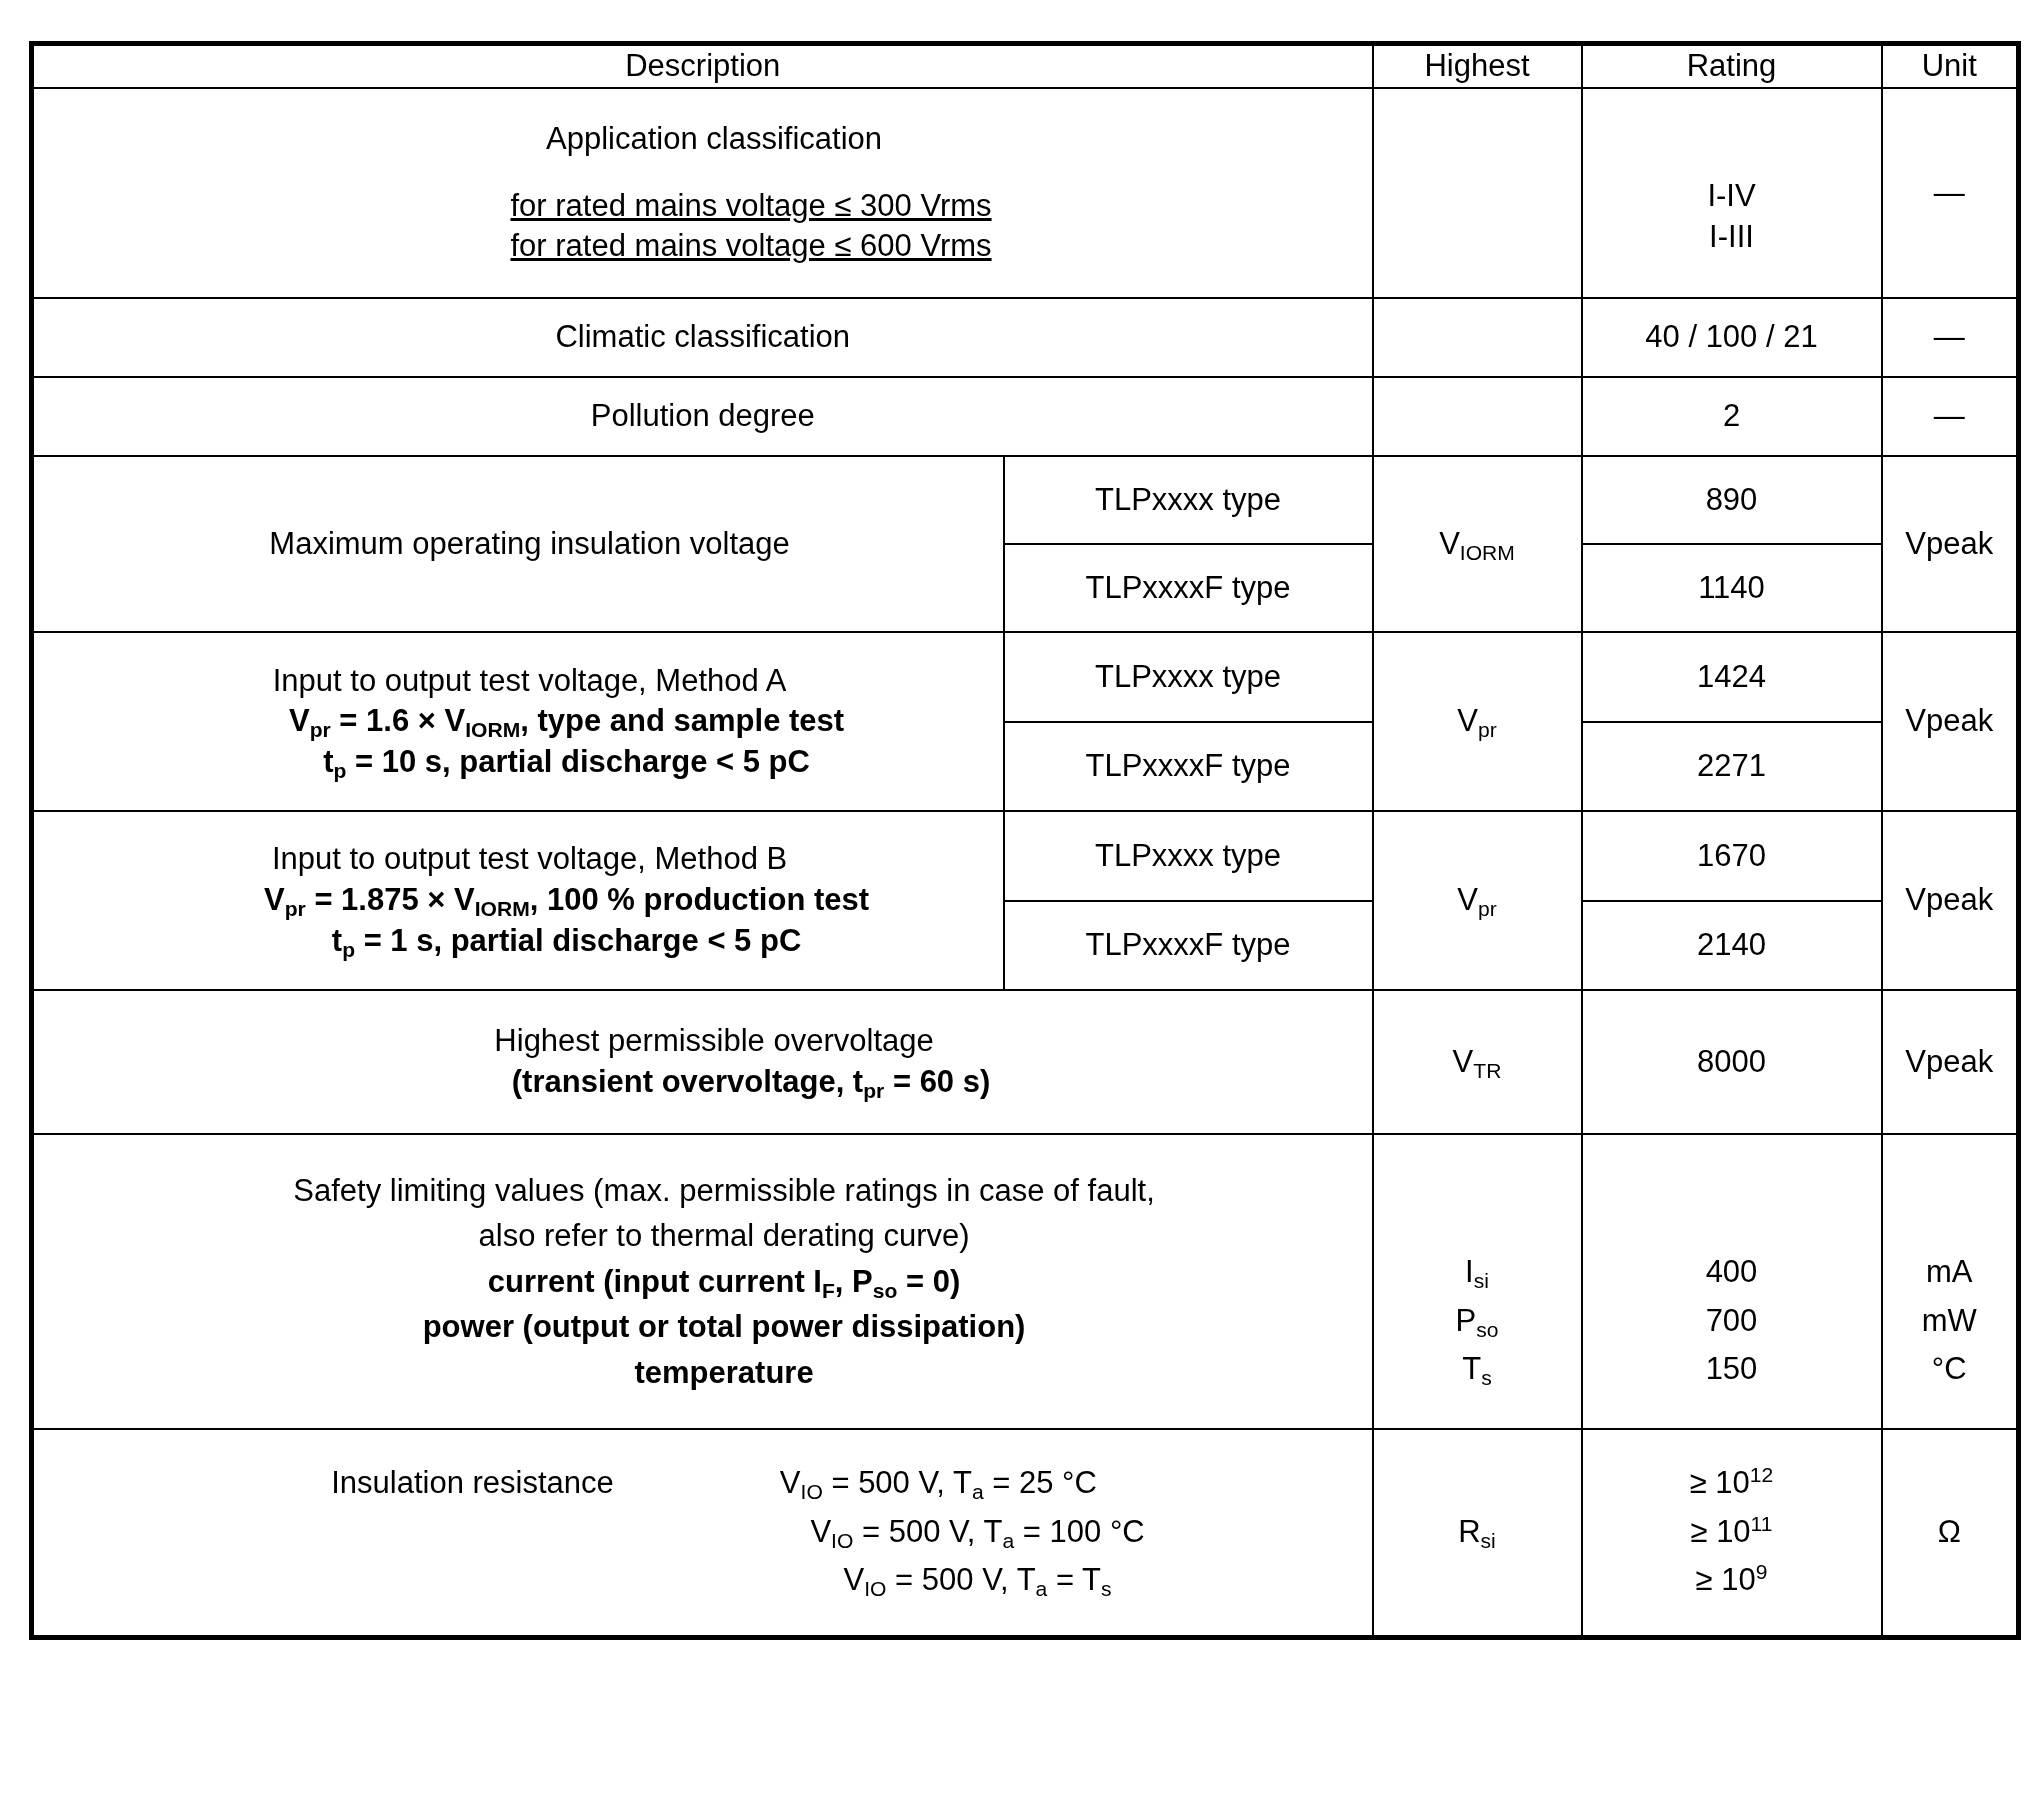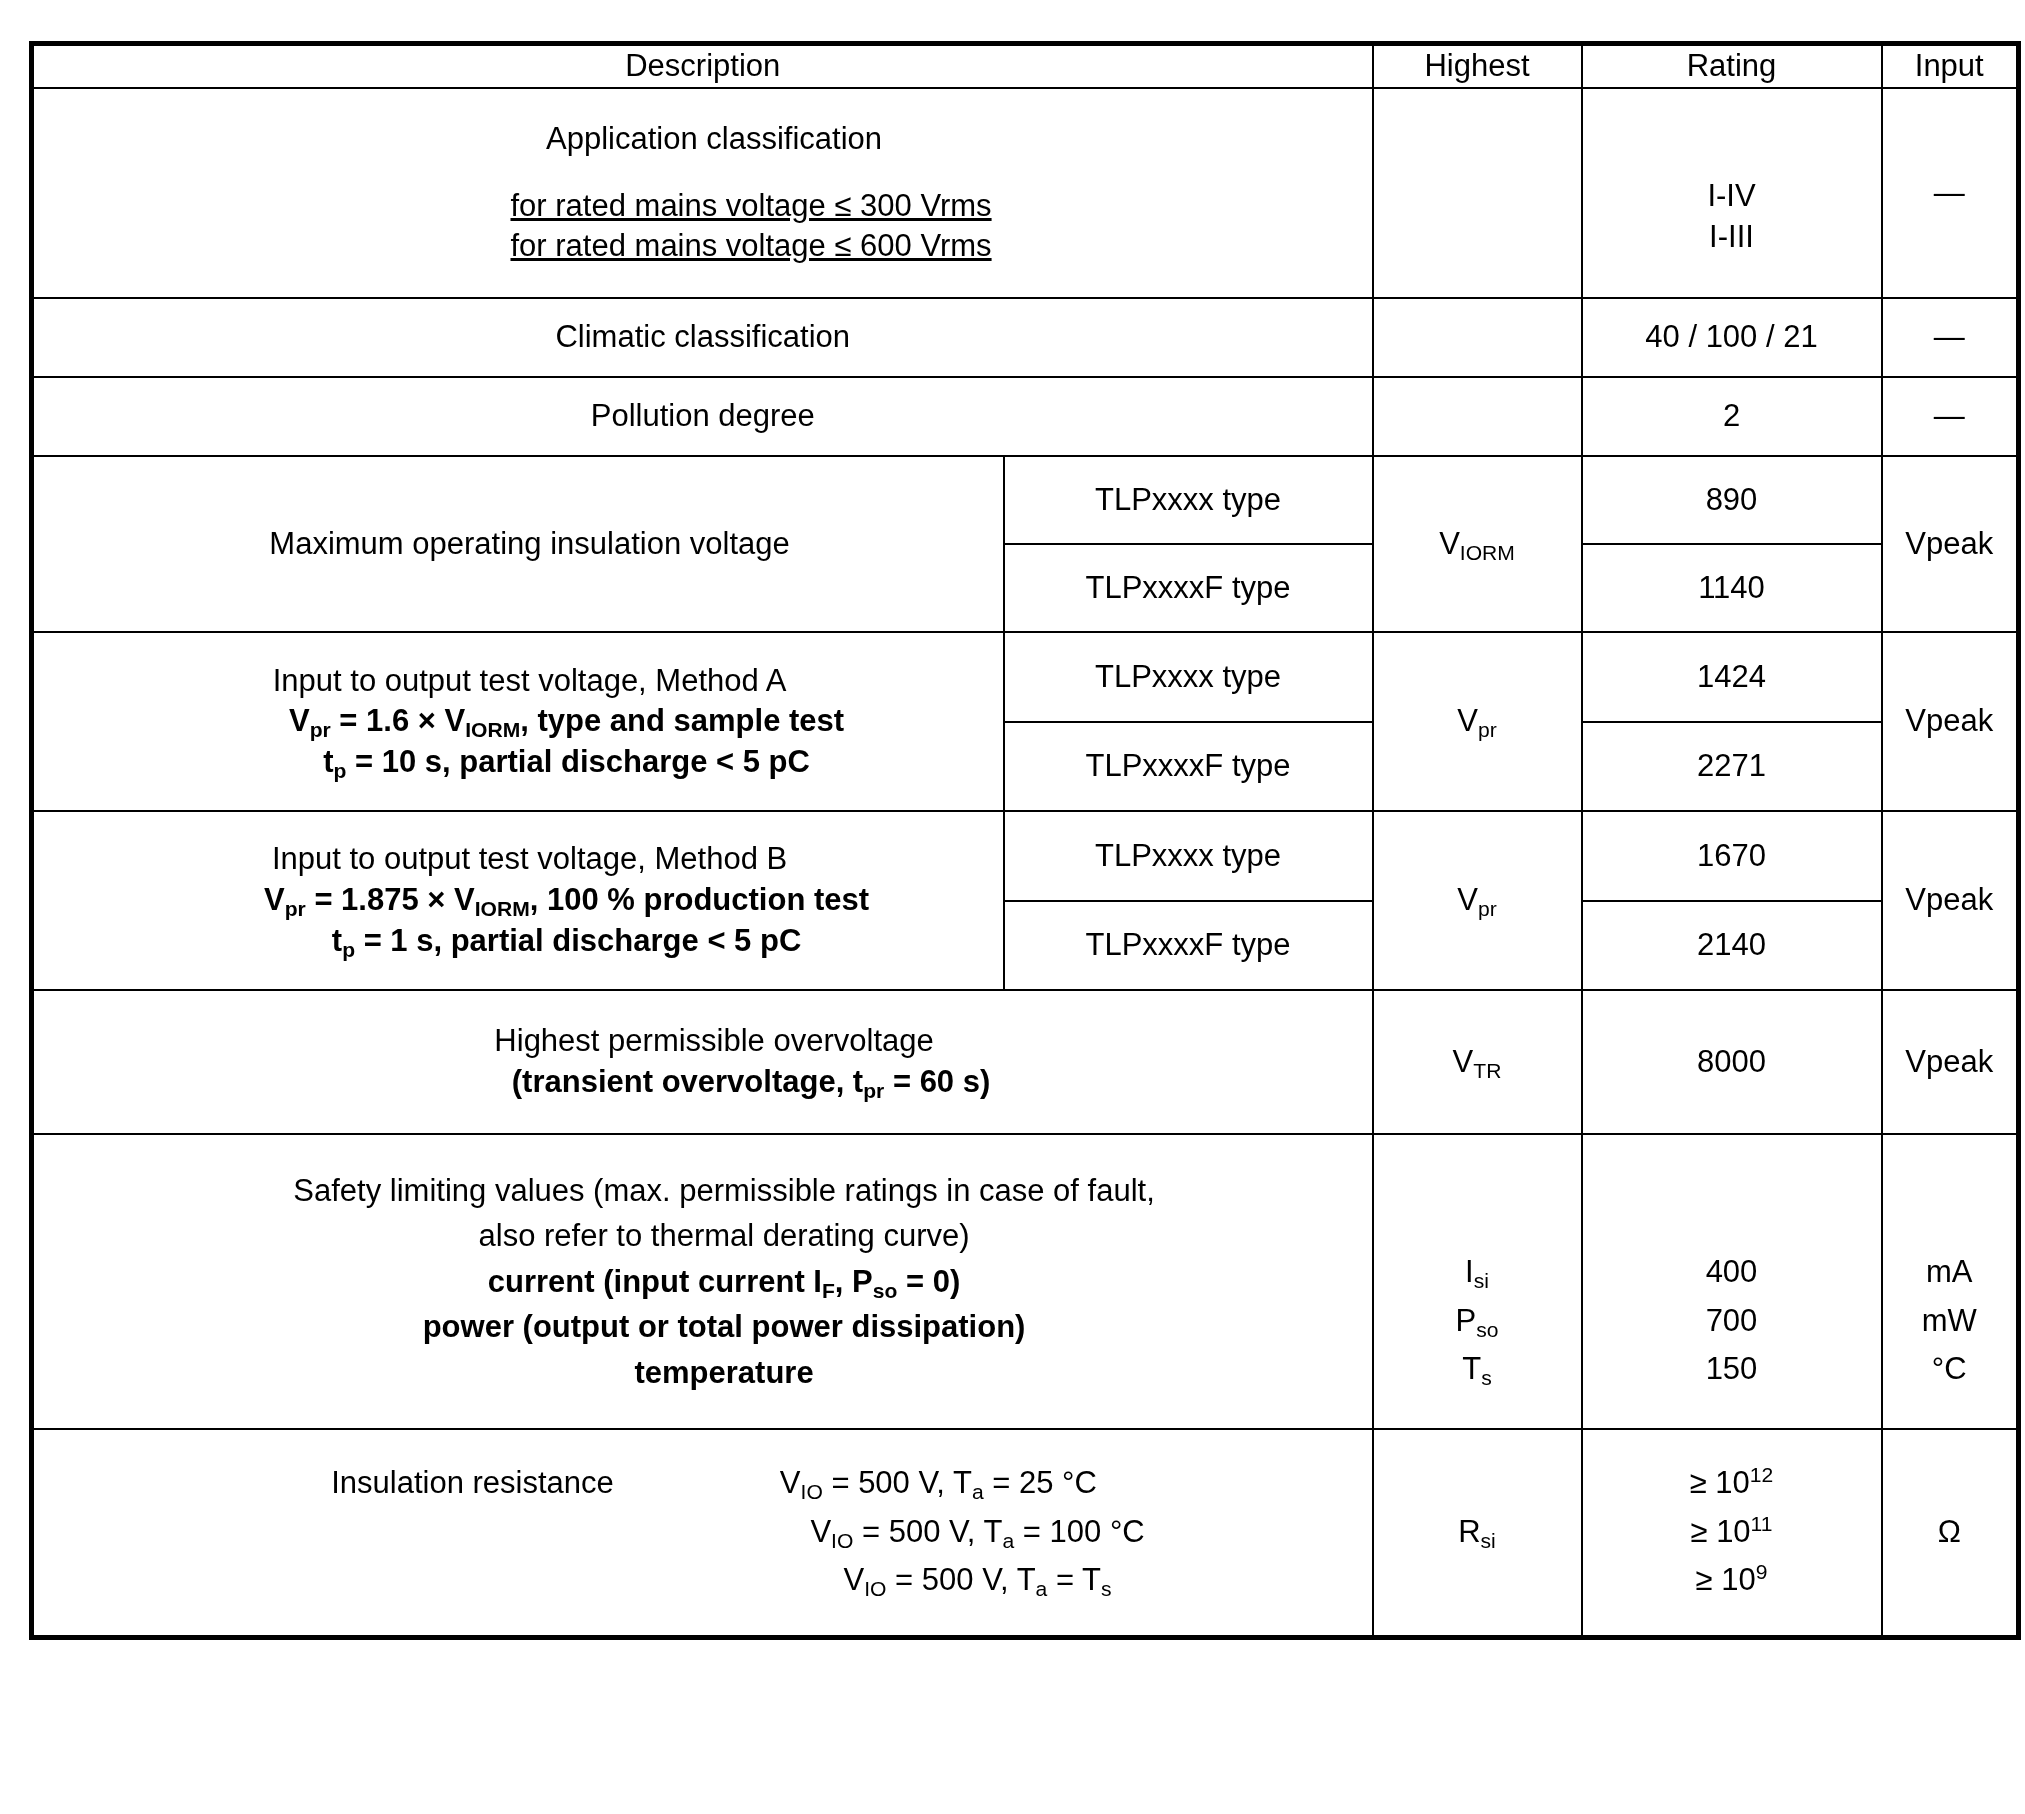--- a/index.html
+++ b/index.html
@@ -114,21 +114,21 @@
       <col style="width:300px">
       <col style="width:137px">
     </colgroup>
 
     <tbody>
 
       <tr class="hdr">
         <td colspan="2">Description</td>
         <td>Highest</td>
         <td>Rating</td>
-        <td>Input</td>
+        <td>Unit</td>
       </tr>
 
       <tr>
         <td colspan="2" class="desc-cell">
           <span class="blockline" style="padding-top:10.5px">Application classification</span>
           <span class="tall-spacer"></span>
           <span class="blockline indent1">for rated mains voltage ≤ 300 Vrms</span>
           <span class="blockline indent1" style="padding-bottom:10.5px">for rated mains voltage ≤ 600 Vrms</span>
         </td>
         <td></td>

